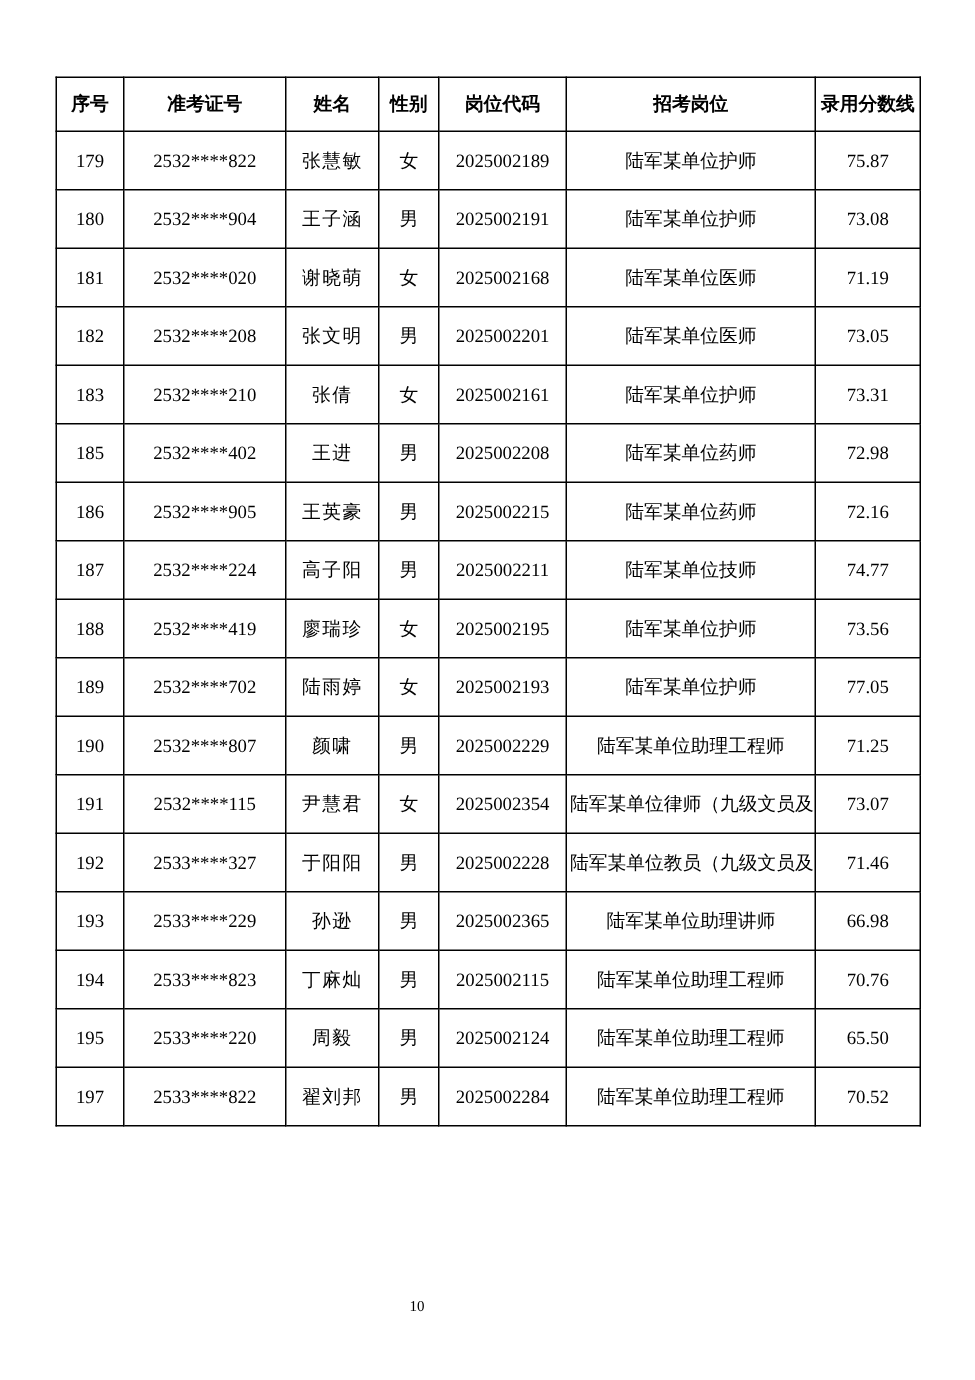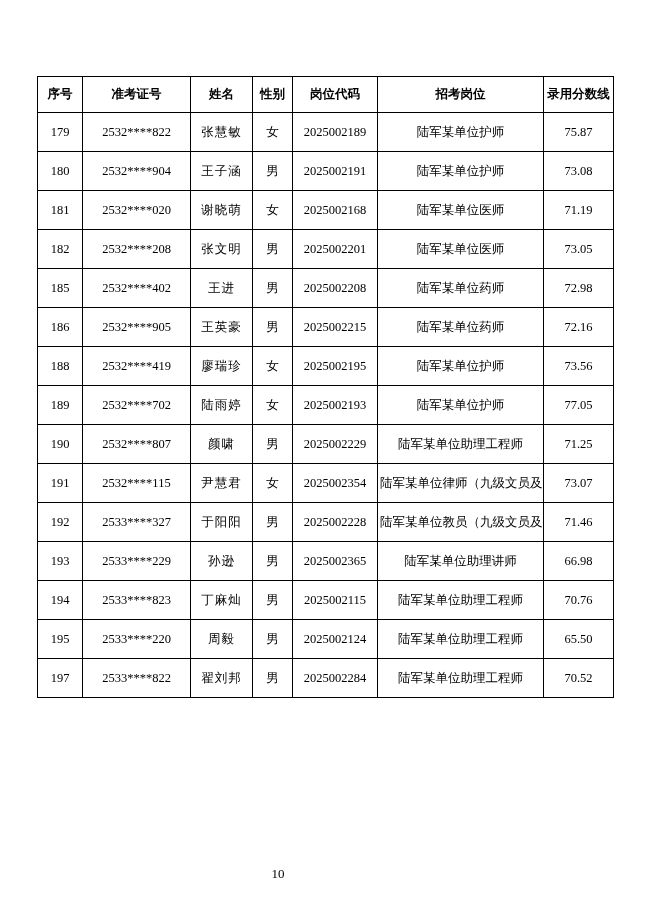--- a/index.html
+++ b/index.html
@@ -19,21 +19,21 @@
     position: absolute;
     left: 0;
     top: 0;
     width: 650px;
     height: 920px;
     box-sizing: border-box;
   }
   .table-wrap {
     position: absolute;
     left: 37px;
-    top: 76px;
+    top: 51px;
     width: 576px;
   }
   table.score-table {
     border-collapse: collapse;
     width: 100%;
     table-layout: fixed;
   }
   table.score-table td,
   table.score-table th {
     border: 1px solid #000000;
@@ -69,21 +69,21 @@
   }
   .cell-score {
     font-family: "Liberation Serif", "DejaVu Serif", serif;
   }
   .page-number {
     position: absolute;
     left: 0;
     top: 866px;
     width: 556px;
     text-align: center;
-    font-size: 13px;
+    font-size: 10px;
     font-family: "Liberation Serif", "DejaVu Serif", serif;
   }
 </style>
 </head>
 <body>
 
 <div class="page">
 
   <div class="table-wrap">
     <table class="score-table">
@@ -138,38 +138,56 @@
         <tr>
           <td>182</td>
           <td>2532****208</td>
           <td class="cell-name">张文明</td>
           <td>男</td>
           <td>2025002201</td>
           <td class="cell-post">陆军某单位医师</td>
           <td class="cell-score">73.05</td>
         </tr>
         <tr>
+          <td>183</td>
+          <td>2532****210</td>
+          <td class="cell-name">张倩</td>
+          <td>女</td>
+          <td>2025002161</td>
+          <td class="cell-post">陆军某单位护师</td>
+          <td class="cell-score">73.31</td>
+        </tr>
+        <tr>
           <td>185</td>
           <td>2532****402</td>
           <td class="cell-name">王进</td>
           <td>男</td>
           <td>2025002208</td>
           <td class="cell-post">陆军某单位药师</td>
           <td class="cell-score">72.98</td>
         </tr>
         <tr>
           <td>186</td>
           <td>2532****905</td>
           <td class="cell-name">王英豪</td>
           <td>男</td>
           <td>2025002215</td>
           <td class="cell-post">陆军某单位药师</td>
           <td class="cell-score">72.16</td>
         </tr>
         <tr>
+          <td>187</td>
+          <td>2532****224</td>
+          <td class="cell-name">高子阳</td>
+          <td>男</td>
+          <td>2025002211</td>
+          <td class="cell-post">陆军某单位技师</td>
+          <td class="cell-score">74.77</td>
+        </tr>
+        <tr>
           <td>188</td>
           <td>2532****419</td>
           <td class="cell-name">廖瑞珍</td>
           <td>女</td>
           <td>2025002195</td>
           <td class="cell-post">陆军某单位护师</td>
           <td class="cell-score">73.56</td>
         </tr>
         <tr>
           <td>189</td>

